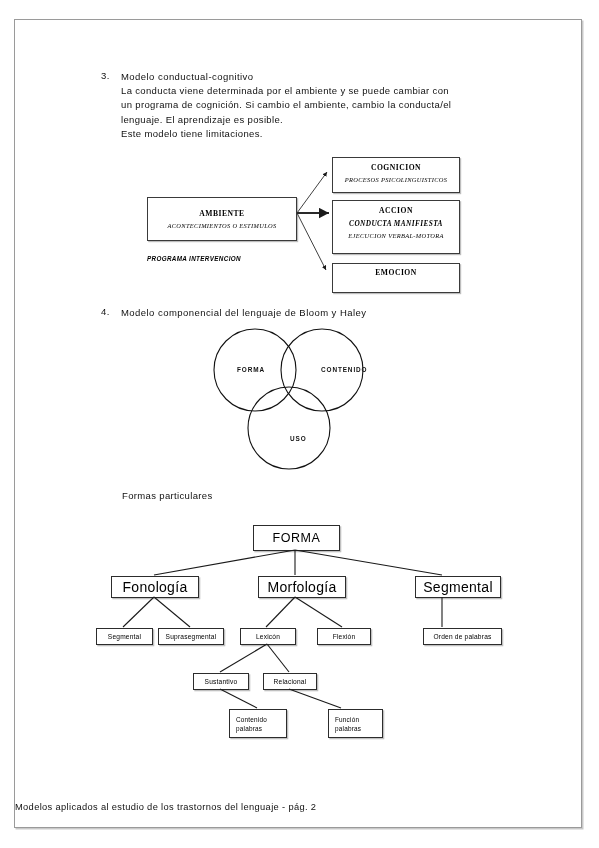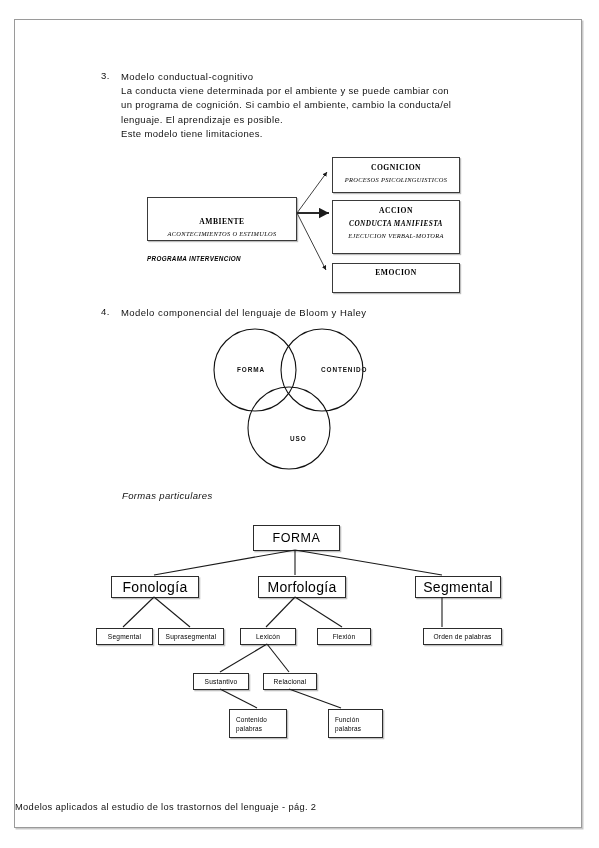--- a/index.html
+++ b/index.html
@@ -135,21 +135,21 @@
 
   <div class="sect-num" style="left:86px; top:50px;">3.</div>
   <div class="sect-body" style="left:106px; top:50px; width:350px;">
     <div class="sect-title">Modelo conductual-cognitivo</div>
     <div>La conducta viene determinada por el ambiente y se puede cambiar con</div>
     <div>un programa de cognición. Si cambio el ambiente, cambio la conducta/el</div>
     <div>lenguaje. El aprendizaje es posible.</div>
     <div>Este modelo tiene limitaciones.</div>
   </div>
 
-  <div class="dbox" style="left:132px; top:177px; width:150px; height:44px; padding-top:19px;">
+  <div class="dbox" style="left:132px; top:177px; width:150px; height:44px; padding-top:11px;">
     <div class="ttl">AMBIENTE</div>
     <div class="sub-i" style="margin-top:4px;">ACONTECIMIENTOS O ESTIMULOS</div>
   </div>
 
   <div class="caption-it" style="left:132px; top:235px;">PROGRAMA INTERVENCION</div>
 
   <div class="dbox" style="left:317px; top:137px; width:128px; height:36px; padding-top:5px;">
     <div class="ttl">COGNICION</div>
     <div class="sub-i" style="margin-top:4px;">PROCESOS PSICOLINGUISTICOS</div>
   </div>
@@ -166,21 +166,21 @@
 
   <div class="sect-num" style="left:86px; top:286px;">4.</div>
   <div class="sect-body" style="left:106px; top:286px; width:360px;">
     <div class="sect-title">Modelo componencial del lenguaje de Bloom y Haley</div>
   </div>
 
   <div class="venn-label" style="left:222px; top:346px;">FORMA</div>
   <div class="venn-label" style="left:306px; top:346px;">CONTENIDO</div>
   <div class="venn-label" style="left:275px; top:415px;">USO</div>
 
-  <div class="sect-body" style="left:107px; top:469px;font-style:italic;">Formas particulares</div>
+  <div class="sect-body" style="left:107px; top:469px;">Formas particulares</div>
 
   <div class="tbox lvl0" style="left:238px; top:505px; width:87px; height:26px;">FORMA</div>
 
   <div class="tbox lvl1" style="left:96px; top:556px; width:88px; height:22px;">Fonología</div>
   <div class="tbox lvl1" style="left:243px; top:556px; width:88px; height:22px;">Morfología</div>
   <div class="tbox lvl1" style="left:400px; top:556px; width:86px; height:22px;">Segmental</div>
 
   <div class="tbox lvl2" style="left:81px; top:608px; width:57px; height:17px;">Segmental</div>
   <div class="tbox lvl2" style="left:143px; top:608px; width:66px; height:17px;">Suprasegmental</div>
   <div class="tbox lvl2" style="left:225px; top:608px; width:56px; height:17px;">Lexicón</div>

